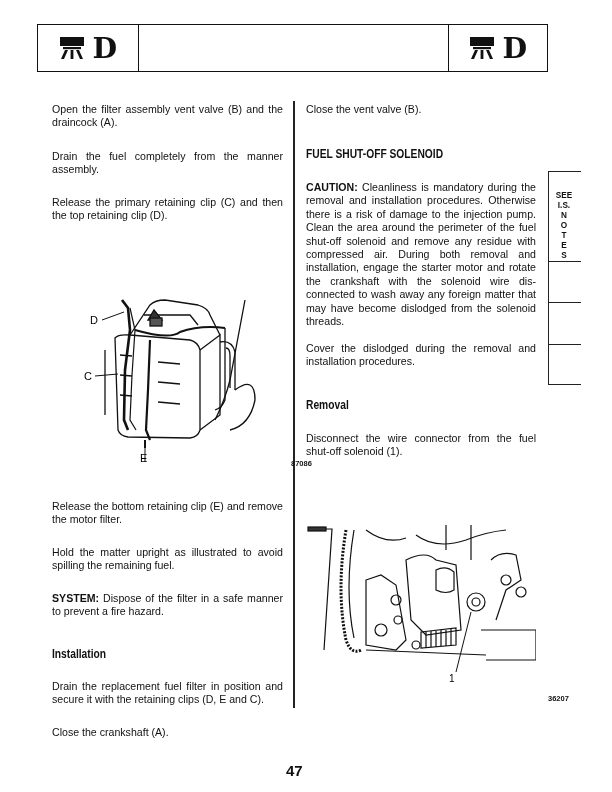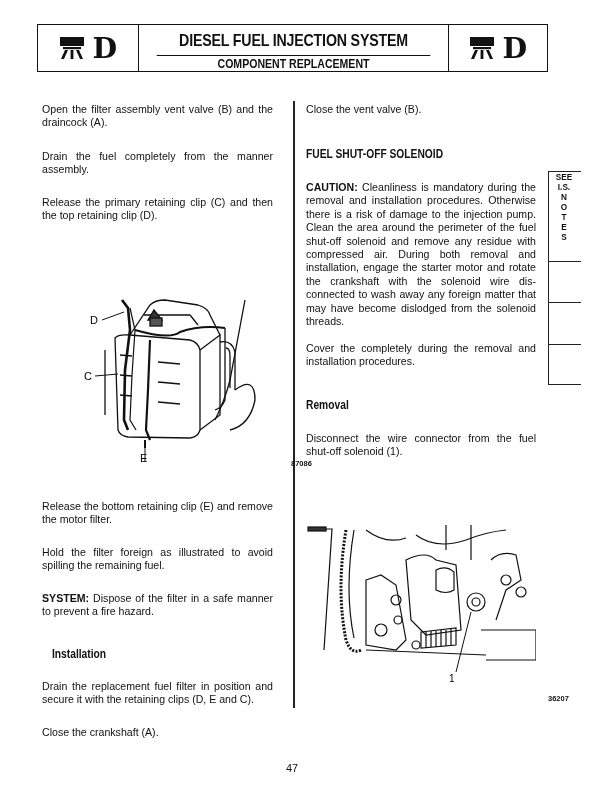--- a/index.html
+++ b/index.html
@@ -21,51 +21,47 @@
     .hdr .subtitle { position: absolute; left: 0; right: 0; top: 30px; bottom: 0; border-top: 1px solid #111; display: flex; align-items: center; justify-content: center;
       font-weight: bold; font-size: 12px; transform: scaleX(0.88); }
 
     .logo-tv { width: 26px; height: 24px; }
     .logo-d { font-family: "DejaVu Serif", serif; font-weight: bold; font-size: 27px; line-height: 1; transform: scaleX(1.05); }
 
     
     .col-div { left: 293px; top: 101px; width: 1.5px; height: 607px; background: #222; }
 
     p.t { margin: 0; font-size: 10.6px; line-height: 13.4px; text-align: justify; }
-    .lcol { left: 42px; width: 231px; }
+    .lcol { left: 52px; width: 231px; }
     .rcol { left: 306px; width: 230px; }
     .h-cond { font-weight: bold; font-size: 12.5px; transform: scaleX(0.82); transform-origin: left center; white-space: nowrap; }
     b.lbl { font-weight: bold; }
 
     
     .notes { left: 548px; top: 171px; width: 30px; height: 214px; border-left: 1.5px solid #222; }
     .notes .line { position: absolute; left: 0; width: 32px; height: 1.2px; background: #222; }
     .notes .line.top { top: 0; }
-    .notes .txt { position: absolute; left: 0; width: 30px; top: 2px; text-align: center; font-weight: bold; font-size: 8.2px; line-height: 10px; }
+    .notes .txt { position: absolute; left: 0; width: 30px; top: 20px; text-align: center; font-weight: bold; font-size: 8.2px; line-height: 10px; }
 
     .fig-num { font-weight: bold; font-size: 7.5px; padding-left: 43px; }
-    .page-num { left: 286px; top: 762px; font-weight: normal; font-size: 11px; }
+    .page-num { left: 286px; top: 762px; font-weight: bold; font-size: 15px; }
   </style>
 </head>
 <body>
 
 <div class="abs hdr">
   <div class="logo-cell logo-left">
     <svg class="logo-tv" viewBox="0 0 26 24">
       <rect x="1" y="1" width="24" height="9" fill="#111"></rect>
       <rect x="4" y="11" width="18" height="2.2" fill="#111"></rect>
       <polygon points="6,14 9,14 5,23 2,23" fill="#111"></polygon>
       <rect x="11.6" y="14" width="2.8" height="9" fill="#111"></rect>
       <polygon points="17,14 20,14 24,23 21,23" fill="#111"></polygon>
     </svg>
     <span class="logo-d">D</span>
-  </div>
-  <div class="mid">
-    <div class="title">DIESEL FUEL INJECTION SYSTEM</div>
-    <div class="subtitle">COMPONENT REPLACEMENT</div>
   </div>
   <div class="logo-cell logo-right">
     <svg class="logo-tv" viewBox="0 0 26 24">
       <rect x="1" y="1" width="24" height="9" fill="#111"></rect>
       <rect x="4" y="11" width="18" height="2.2" fill="#111"></rect>
       <polygon points="6,14 9,14 5,23 2,23" fill="#111"></polygon>
       <rect x="11.6" y="14" width="2.8" height="9" fill="#111"></rect>
       <polygon points="17,14 20,14 24,23 21,23" fill="#111"></polygon>
     </svg>
     <span class="logo-d">D</span>
@@ -113,31 +109,31 @@
     <path d="M15,96 L38,94"></path>
     <path d="M65,182 L65,168"></path>
   </g>
   <text x="10" y="44" font-size="11" font-family="Liberation Sans, sans-serif">D</text>
   <text x="4" y="100" font-size="11" font-family="Liberation Sans, sans-serif">C</text>
   <text x="60" y="182" font-size="11" font-family="Liberation Sans, sans-serif">E</text>
 </svg>
 <div class="abs fig-num" style="left:248px; top:459px">87086</div>
 
 <p class="t abs lcol" style="top:500px">Release the bottom retaining clip (E) and remove the motor filter.</p>
-<p class="t abs lcol" style="top:546px">Hold the filter foreign as illustrated to avoid spilling the remaining fuel.</p>
+<p class="t abs lcol" style="top:546px">Hold the matter upright as illustrated to avoid spilling the remaining fuel.</p>
 <p class="t abs lcol" style="top:592px"><b class="lbl">SYSTEM:</b><span> Dispose of the filter in a safe manner to prevent a fire hazard.</span></p>
 
 <div class="abs h-cond" style="left:52px; top:647px">Installation</div>
 <p class="t abs lcol" style="top:680px">Drain the replacement fuel filter in position and secure it with the retaining clips (D, E and C).</p>
 <p class="t abs lcol" style="top:726px">Close the crankshaft (A).</p>
 
 <p class="t abs rcol" style="top:103px">Close the vent valve (B).</p>
 <div class="abs h-cond" style="left:306px; top:147px">FUEL SHUT-OFF SOLENOID</div>
 <p class="t abs rcol" style="top:181px"><b class="lbl">CAUTION:</b><span> Cleanliness is mandatory during the removal and installation procedures. Otherwise there is a risk of damage to the injection pump. Clean the area around the perimeter of the fuel shut-off solenoid and remove any residue with compressed air. During both removal and installation, engage the starter motor and rotate the crankshaft with the solenoid wire dis-connected to wash away any foreign matter that may have become dislodged from the solenoid threads.</span></p>
-<p class="t abs rcol" style="top:342px">Cover the completely during the removal and installation procedures.</p>
+<p class="t abs rcol" style="top:342px">Cover the dislodged during the removal and installation procedures.</p>
 <div class="abs h-cond" style="left:306px; top:398px">Removal</div>
 <p class="t abs rcol" style="top:432px">Disconnect the wire connector from the fuel shut-off solenoid (1).</p>
 
 <svg class="abs" style="left:306px; top:520px" width="230" height="165" viewBox="0 0 230 165">
   <g fill="none" stroke="#111" stroke-width="1.2">
 
     <rect x="2" y="7" width="18" height="4" fill="#333"></rect>
     <path d="M20,9 L26,9 L18,130"></path>
 
     <path d="M40,10 Q30,70 40,120 Q45,135 55,130" stroke-dasharray="2,1.5" stroke-width="3"></path>

